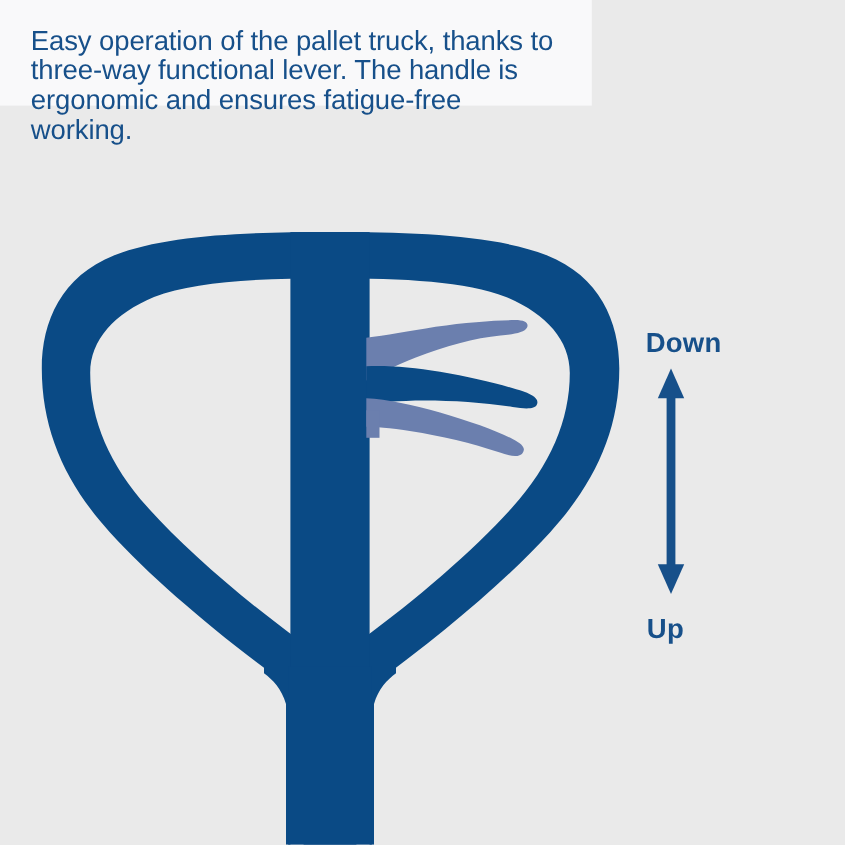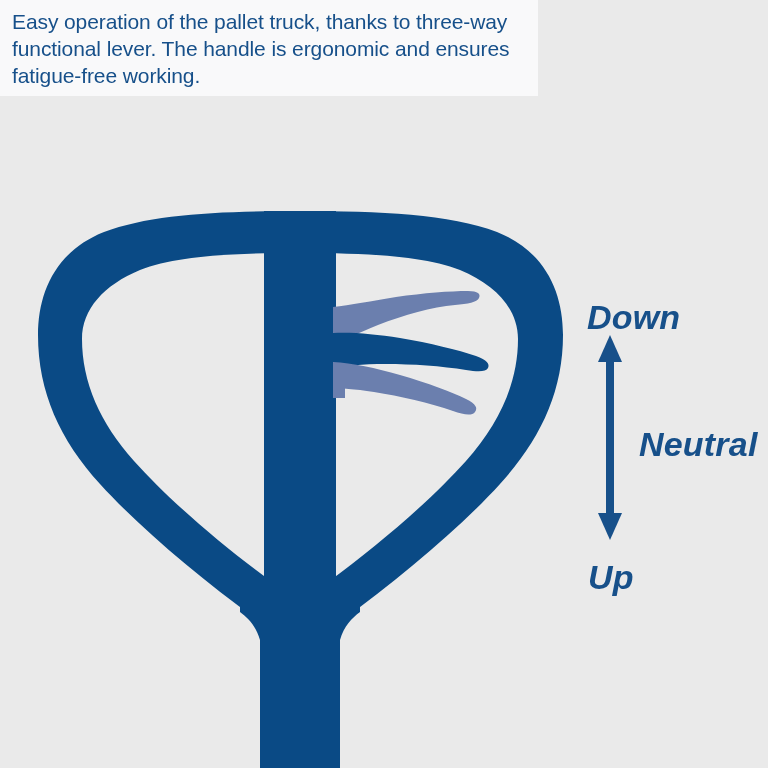--- a/index.html
+++ b/index.html
@@ -29,47 +29,46 @@
     left: 0;
     top: 0;
     width: 538px;
     height: 96px;
     background: #f9f9fa;
     box-sizing: border-box;
     padding: 8px 14px 6px 12px;
   }
   #caption-text {
     font-family: "Liberation Sans", sans-serif;
-    font-size: 21px;
+    font-size: 25px;
     line-height: 27px;
     color: #17508a;
     letter-spacing: -0.1px;
     white-space: pre-line;
-    margin: 0;
+    margin: 16px;
   }
 
   
   #artwork {
     position: absolute;
     left: 0;
     top: 0;
     width: 768px;
     height: 768px;
   }
 
   
   .legend-label {
     position: absolute;
     font-family: "Liberation Sans", sans-serif;
     font-weight: bold;
-    font-size: 34px;
+    font-size: 25px;
     color: #17508a;
     white-space: nowrap;
     letter-spacing: 0.2px;
-    font-style: italic;
   }
   #label-down  { left: 587px; top: 298px; }
   #label-neutral { left: 639px; top: 425px; }
   #label-up    { left: 588px; top: 558px; }
 </style>
 </head>
 <body>
 
 <div id="stage">
 
@@ -158,17 +157,16 @@
       <polygon points="610,540 622,513 598,513" fill="#17508a"></polygon>
     </g>
   </svg>
 
   <div id="caption-box">
     <p id="caption-text">Easy operation of the pallet truck, thanks to three-way functional lever. The handle is ergonomic and ensures fatigue-free working.</p>
   </div>
 
   <div class="legend-label" id="label-down">Down</div>
 
-  <div class="legend-label" id="label-neutral">Neutral</div>
 
   <div class="legend-label" id="label-up">Up</div>
 
 </div>
 
 </body></html>

